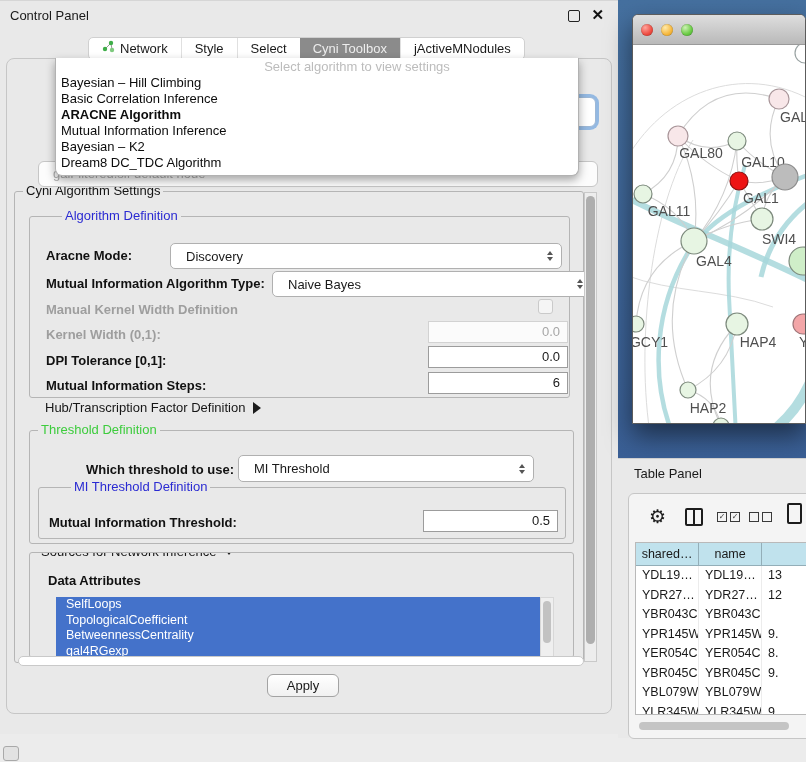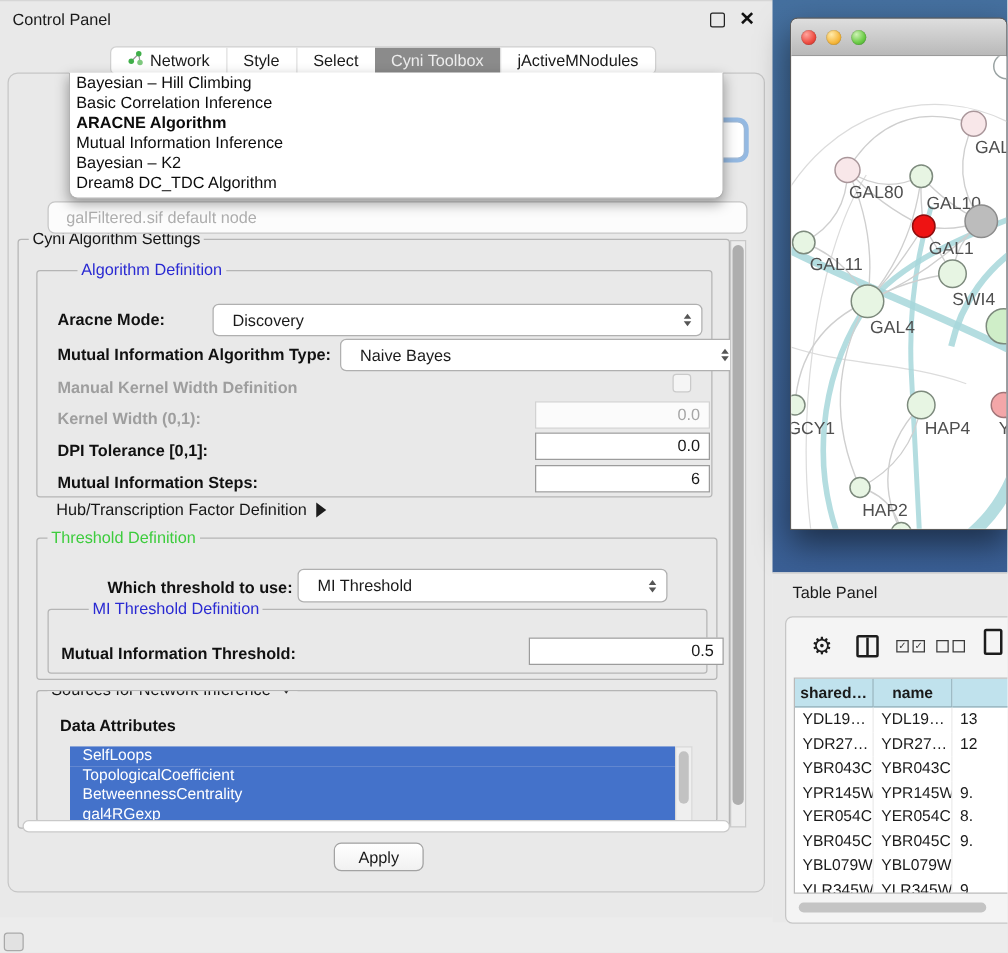--- a/index.html
+++ b/index.html
@@ -92,21 +92,21 @@
   #tp-inner { left:10px; top:34px; width:200px; height:246px; background:#f4f4f4; border:1px solid #c6c6c6; border-radius:6px; }
   #tp-gear { left:20px; top:11px; font-size:19px; color:#1c1c1c; }
   #tp-colicon { left:56px; top:14px; width:18px; height:18px; border:2px solid #1c1c1c; border-radius:2px; }
   #tp-colicon div { position:absolute; left:6px; top:0; width:2px; height:14px; background:#1c1c1c; }
   .cbpair { position:absolute; display:flex; gap:3px; }
   .cb { width:10px; height:10px; border:1.5px solid #3a3a3a; font-size:8px; line-height:8px; text-align:center; color:#3a3a3a; }
   #tp-pageicon { left:158px; top:9px; width:15px; height:21px; border:2px solid #1c1c1c; border-radius:2px; }
   #tp-table { left:6px; top:48px; width:178px; height:173px; background:#fff; border:1px solid #b9b9b9; overflow:hidden; }
   #tp-header { display:flex; height:23px; }
   .th { background:#c0e2ed; border-right:1px solid #93aeb8; border-bottom:1px solid #93aeb8;
-        font-size:12.5px; line-height:22px; text-align:center; overflow:hidden; white-space:nowrap;font-weight:bold; }
+        font-size:12.5px; line-height:22px; text-align:center; overflow:hidden; white-space:nowrap; }
   .tr { display:flex; height:19.5px; }
   .td { font-size:12.5px; line-height:19.5px; padding-left:6px; overflow:hidden; white-space:nowrap; border-right:1px solid #ececec; }
   #tp-hscroll { left:10px; top:228px; width:150px; height:8px; background:#c4c4c4; border-radius:4px; }
 
   #bottom-left-icon { left:3px; top:746px; width:16px; height:15px; background:#e2e2e2; border:1px solid #a9a9a9; border-radius:3px; }
 </style>
 </head>
 <body>
 
 <div class="abs" id="control-panel">
@@ -138,20 +138,21 @@
       </div>
       <div class="tab">
         <span>jActiveMNodules</span>
       </div>
     </div>
 
   <div class="abs" id="combo-focused"></div>
   <div class="abs" id="combo-table">galFiltered.sif default node</div>
 
   <div class="abs" id="algo-dropdown">
+    <div id="dd-placeholder">Select algorithm to view settings</div>
     <div>
         <div class="dd-item">Bayesian – Hill Climbing</div>
         <div class="dd-item">Basic Correlation Inference</div>
         <div class="dd-item bold">ARACNE Algorithm</div>
         <div class="dd-item">Mutual Information Inference</div>
         <div class="dd-item">Bayesian – K2</div>
         <div class="dd-item">Dream8 DC_TDC Algorithm</div>
       </div>
   </div>
 
@@ -196,21 +197,21 @@
       <div class="combo" style="left:208px; top:24px; width:296px; height:27px;">
         <span>MI Threshold</span>
         <span class="arrows">
             <span class="ar up"></span>
             <span class="ar dn"></span>
           </span>
       </div>
       <div class="group" style="left:8px; top:56px; width:528px; height:52px;">
         <span class="gtitle t-blue">MI Threshold Definition</span>
         <span class="lbl" style="left:10px; top:27px;">Mutual Information Threshold:</span>
-        <div class="tfield" style="left:384px; top:22px; width:156px;">0.5</div>
+        <div class="tfield" style="left:384px; top:22px; width:135px;">0.5</div>
       </div>
     </div>
 
     <div class="group" style="left:14px; top:360px; width:545px; height:106px; overflow:hidden;">
       <span class="gtitle t-black"><span>Sources for Network Inference</span><span class="tri-down"></span></span>
       <span class="lbl" style="left:18px; top:20px;">Data Attributes</span>
       <div id="attr-list">
           <div class="attr-item">SelfLoops</div>
           <div class="attr-item">TopologicalCoefficient</div>
           <div class="attr-item">BetweennessCentrality</div>

